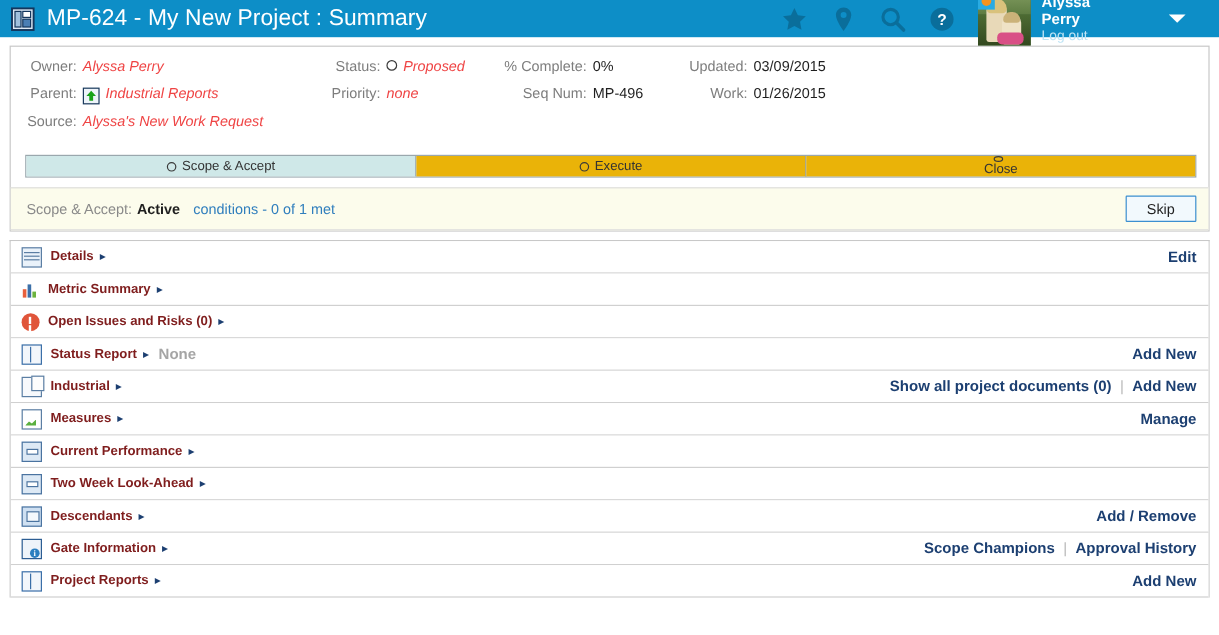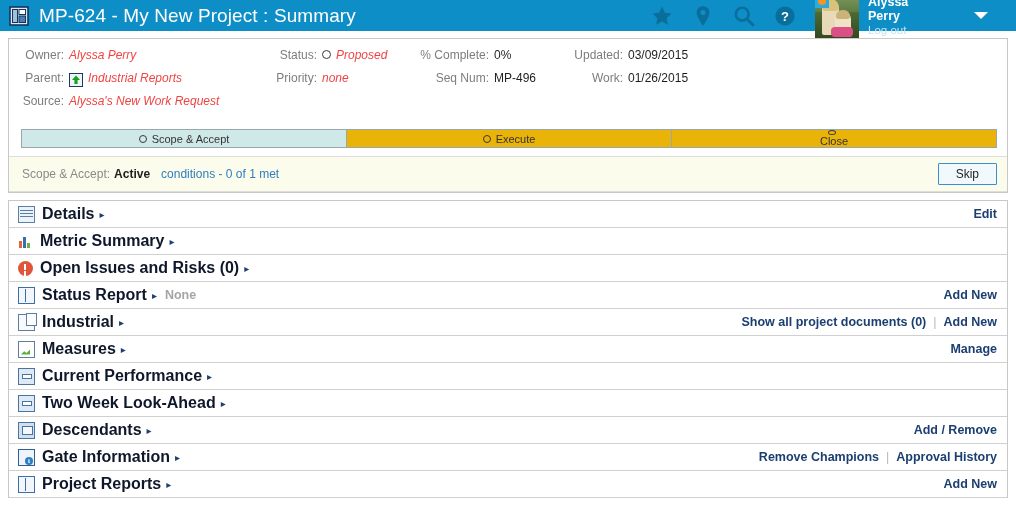--- a/index.html
+++ b/index.html
@@ -228,23 +228,23 @@
     background: #ffffff;
   }
   .srow:last-child { border-bottom: 1px solid #d0d0d0; }
   .sicon {
     width: 15px; height: 15px;
     flex: 0 0 15px;
     margin-right: 7px;
     position: relative;
   }
   .slabel {
-    color: #0f172a;
+    color: #7f1d1d;
     font-weight: bold;
-    font-size: 16px;
+    font-size: 11px;
     white-space: nowrap;
     cursor: pointer;
   }
   .sarrow {
     color: #1c3f71;
     font-size: 10px;
     margin-left: 5px;
     cursor: pointer;
   }
   .smuted {
@@ -520,21 +520,21 @@
       <span class="sact">Add / Remove</span>
     </span>
   </div>
 
   <div class="srow">
     <span class="sicon ic-gate"></span>
     <span class="slabel">Gate Information</span>
     <span class="sarrow">▸</span>
     <span class="spacer"></span>
     <span class="sactions">
-      <span class="sact">Remove Champions</span>
+      <span class="sact">Scope Champions</span>
       <span class="sact-sep">|</span>
       <span class="sact">Approval History</span>
     </span>
   </div>
 
   <div class="srow">
     <span class="sicon ic-reports"></span>
     <span class="slabel">Project Reports</span>
     <span class="sarrow">▸</span>
     <span class="spacer"></span>

